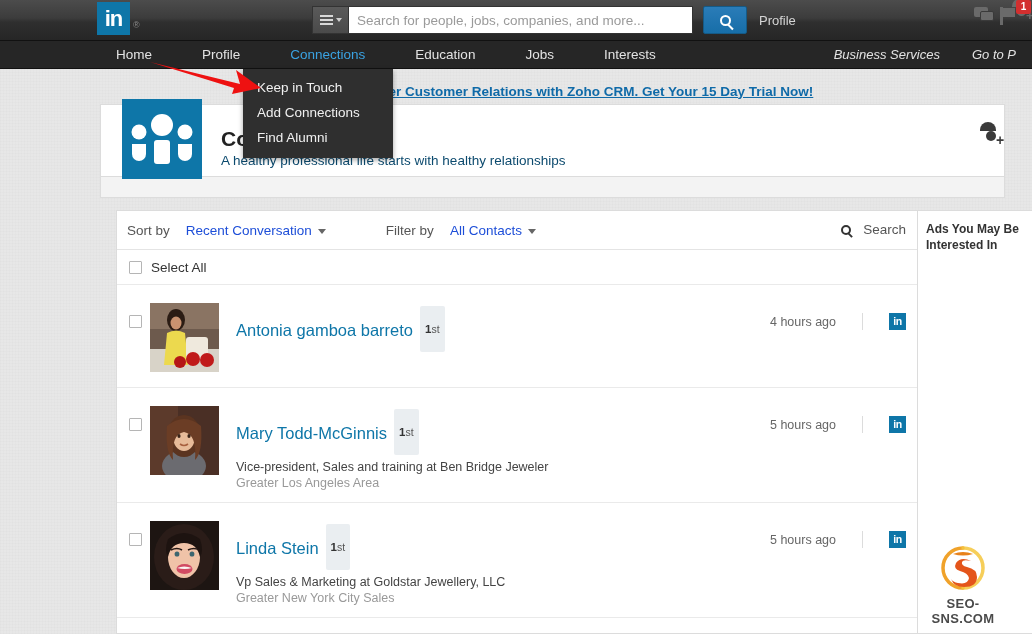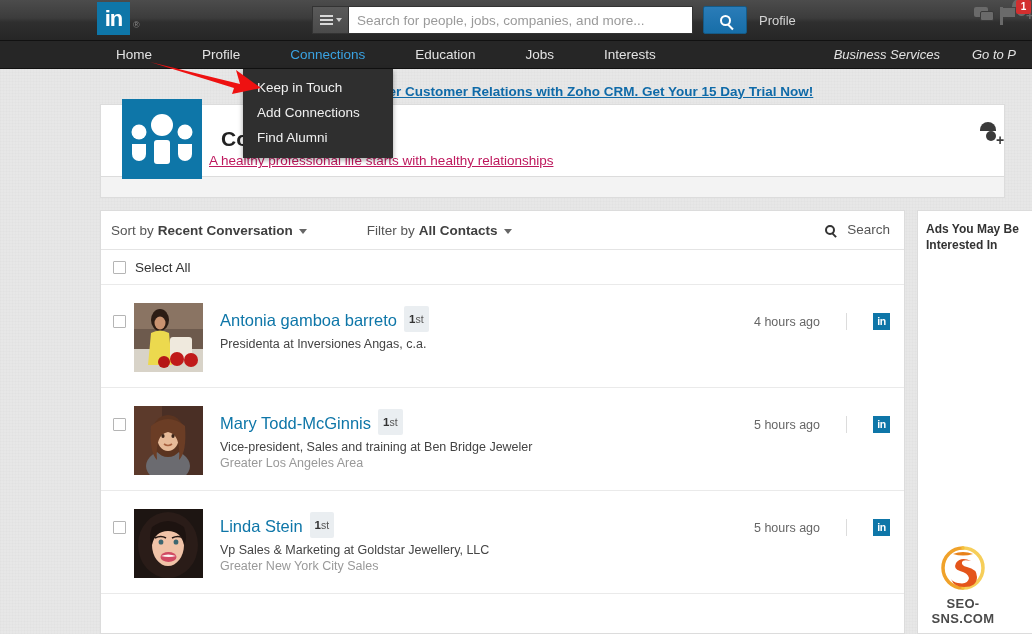--- a/index.html
+++ b/index.html
@@ -291,25 +291,24 @@
   .conn-title {
     position: absolute;
     left: 120px;
     top: 22px;
     font-size: 21px;
     font-weight: bold;
     color: #222;
   }
   .conn-sub {
     position: absolute;
-    left: 108px;
+    left: 120px;
     top: 48px;
     font-size: 13.5px;
-    color: #be185d;
-    text-decoration: underline;
+    color: #0c4a6e;
   }
   .conn-add {
     position: absolute;
     right: 8px;
     top: 26px;
     cursor: pointer;
   }
   .addp2 { position: relative; width: 24px; height: 20px; }
   .addp2 .head { position: absolute; right: 0; top: 0; width: 10px; height: 10px; border-radius: 50%; background: #3a3a3a; }
   .addp2 .body { position: absolute; right: 0; bottom: 0; width: 16px; height: 9px; border-radius: 8px 8px 0 0; background: #3a3a3a; }
@@ -322,21 +321,21 @@
     width: 905px;
     height: 22px;
     background: #f3f3f3;
     border: 1px solid #dcdcdc;
     z-index: 4;
   }
 
   
   #list-panel {
     position: absolute;
-    left: 100px;
+    left: 116px;
     top: 210px;
     width: 805px;
     background: #fff;
     border: 1px solid #dcdcdc;
     height: 424px;
     overflow: hidden;
   }
 
   .toolbar {
     position: relative;
@@ -350,21 +349,21 @@
     display: flex;
     align-items: center;
     font-size: 13.5px;
     color: #444;
     cursor: pointer;
     white-space: nowrap;
   }
   .tool-group.sort { margin-left: 0; }
   .tool-group.filter { margin-left: 60px; }
   .tool-label { color: #555; }
-  .tool-value { font-weight: bold; color: #404040; margin-left: 4px; }
+  .tool-value { font-weight: normal; color: #1d4ed8; margin-left: 16px; }
   .caret-dark {
     width: 0; height: 0;
     border-left: 4px solid transparent;
     border-right: 4px solid transparent;
     border-top: 5px solid #666;
     margin-left: 6px;
     margin-top: 3px;
   }
   .tool-search {
     position: absolute;
@@ -421,21 +420,21 @@
     color: #0e76a8;
     font-size: 16.5px;
     display: inline;
     cursor: pointer;
   }
   .degree {
     display: inline-block;
     background: #eaeef1;
     color: #555;
     font-size: 10.5px;
-    padding: 7px 5px;
+    padding: 17px 5px;
     margin-left: 7px;
     vertical-align: 3px;
     border-radius: 2px;
   }
   .degree b { font-size: 11.5px; color: #333; }
   .contact-headline { font-size: 12.5px; color: #444; margin-top: 5px; }
   .contact-location { font-size: 12.5px; color: #999; margin-top: 2px; }
 
   .contact-meta {
     display: flex;
@@ -615,21 +614,20 @@
           <ellipse cx="26" cy="20" rx="5.5" ry="6.5" fill="#c99270"></ellipse>
           <path d="M17 30 q9 -5 18 0 l3 32 h-24 z" fill="#ecd94e"></path>
           <rect x="36" y="34" width="22" height="22" rx="3" fill="#efe9dd"></rect>
           <circle cx="43" cy="56" r="7" fill="#c01a1a"></circle>
           <circle cx="57" cy="57" r="7" fill="#c01a1a"></circle>
           <circle cx="30" cy="59" r="6" fill="#b51616"></circle>
         </svg>
       </div>
       <div class="contact-info">
         <span class="contact-name">Antonia gamboa barreto</span><span class="degree"><b>1</b><span>st</span></span>
-        <div class="contact-headline">Presidenta at Inversiones Angas, c.a.</div>
         <div class="contact-location"></div>
       </div>
       <div class="contact-meta">
         <span class="timestamp">4 hours ago</span>
         <span class="meta-div"></span>
         <span class="in-badge">in</span>
       </div>
     </div>
 
     <div class="contact-row">

